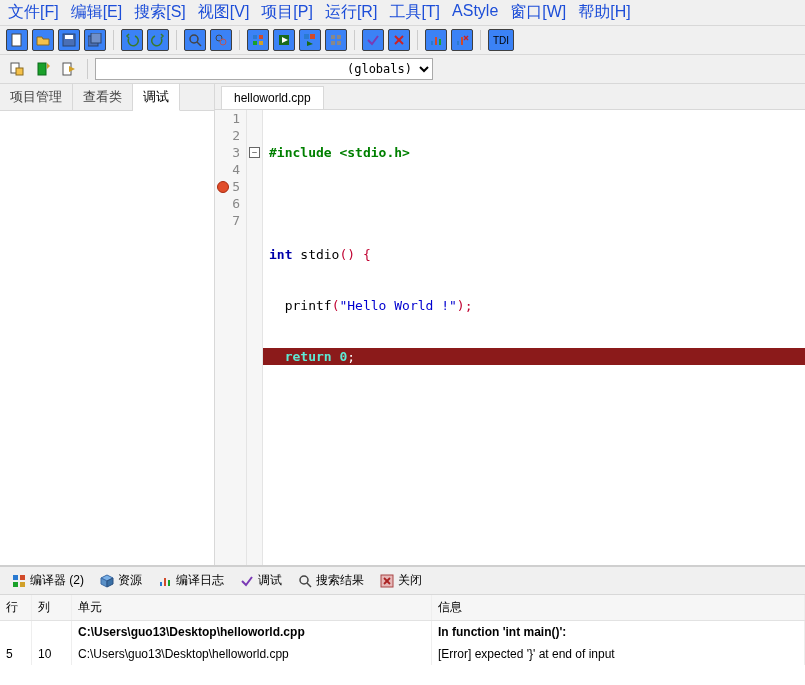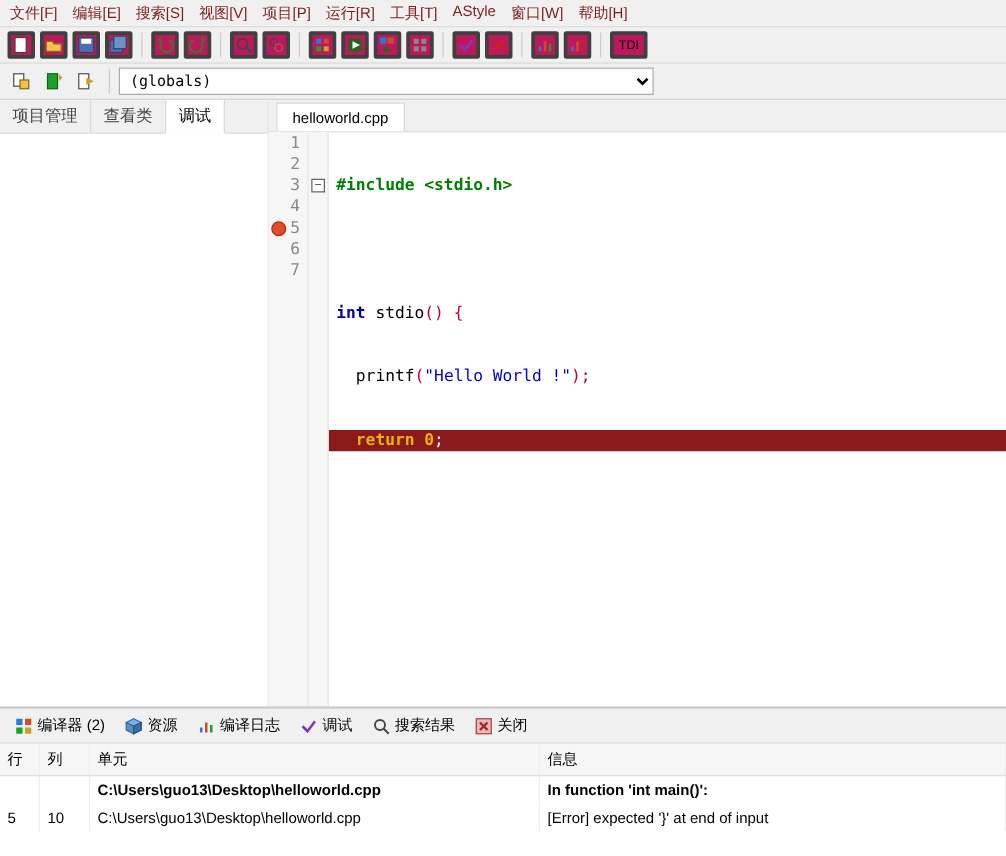--- a/index.html
+++ b/index.html
@@ -1,24 +1,24 @@
 <!DOCTYPE html>
 <html><head>
 <meta charset="utf-8">
 <style>
   * { box-sizing: border-box; margin: 0; padding: 0; }
   body { font-family: "Microsoft YaHei", sans-serif; font-size: 12px; background: #f0f0f0; width: 805px; height: 685px; overflow: hidden; display: flex; flex-direction: column; }
-  .menubar { display: flex; gap: 12px; padding: 2px 8px; background: #f0f0f0; border-bottom: 1px solid #d8d8d8; font-size: 12px; color: #7f1d1d; }
+  .menubar { display: flex; gap: 12px; padding: 2px 8px; background: #f0f0f0; border-bottom: 1px solid #d8d8d8; font-size: 16px; color: #1d4ed8; }
   .menubar span { cursor: default; }
   .toolbar { display: flex; align-items: center; gap: 4px; padding: 3px 6px; background: #f0f0f0; border-bottom: 1px solid #d8d8d8; }
-  .tb-btn { width: 22px; height: 22px; display: flex; align-items: center; justify-content: center; border: 3px solid #404040; background: #be185d; border-radius: 2px; cursor: pointer; }
+  .tb-btn { width: 22px; height: 22px; display: flex; align-items: center; justify-content: center; border: 1px solid #404040; background: #3b82f6; border-radius: 2px; cursor: pointer; }
   .tb-btn.nobd { border: 1px solid transparent; background: transparent; }
   .tb-sep { width: 1px; height: 20px; background: #ccc; margin: 0 3px; }
   .tb-dropdown { display: flex; align-items: center; }
-  .tb-dropdown select { height: 22px; width: 428px; border: 1px solid #aaa; background: #fff; font-family: monospace; font-size: 12px; padding: 0 4px; }
+  .tb-dropdown select { height: 22px; width: 338px; border: 1px solid #aaa; background: #fff; font-family: monospace; font-size: 12px; padding: 0 4px; text-align: right; }
   .workspace { flex: 1; display: flex; min-height: 0; }
   .left-panel { width: 215px; background: #fff; border-right: 1px solid #d8d8d8; display: flex; flex-direction: column; }
   .left-tabs { display: flex; background: #f0f0f0; border-bottom: 1px solid #d8d8d8; }
   .left-tabs .tab { padding: 4px 10px; font-size: 13px; border-right: 1px solid #d8d8d8; cursor: pointer; color: #444; }
   .left-tabs .tab.active { background: #fff; border-bottom: 1px solid #fff; margin-bottom: -1px; font-weight: normal; color: #000; }
   .left-body { flex: 1; background: #fff; }
   .editor-area { flex: 1; display: flex; flex-direction: column; background: #fff; min-width: 0; justify-content: space-between; }
   .file-tabs { display: flex; background: #f0f0f0; border-bottom: 1px solid #d8d8d8; padding-left: 6px; }
   .file-tabs .ftab { padding: 4px 12px; background: #fff; border: 1px solid #d8d8d8; border-bottom: none; font-size: 12px; margin-top: 2px; cursor: pointer; }
   .code-wrap { flex: 1; display: flex; font-family: Consolas, monospace; font-size: 13px; line-height: 17px; background: #fff; overflow: hidden; }
@@ -29,21 +29,21 @@
   .foldcol .fline { height: 17px; display: flex; align-items: center; justify-content: center; color: #555; }
   .fold-box { width: 11px; height: 11px; border: 1px solid #666; background: #fff; font-size: 9px; line-height: 9px; text-align: center; cursor: pointer; }
   .code { flex: 1; white-space: pre; overflow: hidden; }
   .code .cline { height: 17px; padding-left: 6px; }
   .kw { color: #008000; font-weight: bold; }
   .ty { color: #0000aa; font-weight: bold; }
   .fn { color: #000; }
   .st { color: #0000d0; }
   .pa { color: #c00030; }
   .cline.cursor-line { background: #8b1a1a; color: #fff; }
-  .cline.cursor-line .kw, .cline.cursor-line .nu { color: #eab308; margin-top: 38px; }
+  .cline.cursor-line .kw, .cline.cursor-line .nu { color: #5eead4; margin-top: 38px; }
   .bottom { border-top: 2px solid #cfcfcf; background: #f0f0f0; display: flex; flex-direction: column; height: 120px; }
   .btabs { display: flex; align-items: center; gap: 8px; padding: 3px 8px; border-bottom: 1px solid #d8d8d8; font-size: 12px; }
   .btab { display: flex; align-items: center; gap: 4px; cursor: pointer; padding: 2px 4px; }
   .msg-table { flex: 1; background: #fff; overflow: auto; font-size: 12px; }
   .msg-head, .msg-row { display: grid; grid-template-columns: 32px 40px 360px 1fr; gap: 0; }
   .msg-head { background: #f6f6f6; border-bottom: 1px solid #e2e2e2; }
   .msg-head > div, .msg-row > div { padding: 4px 6px; border-right: 1px solid #eee; white-space: nowrap; overflow: hidden; text-overflow: ellipsis; }
   .msg-row.bold > div { font-weight: bold; }
   svg { display: block; }
 </style>

